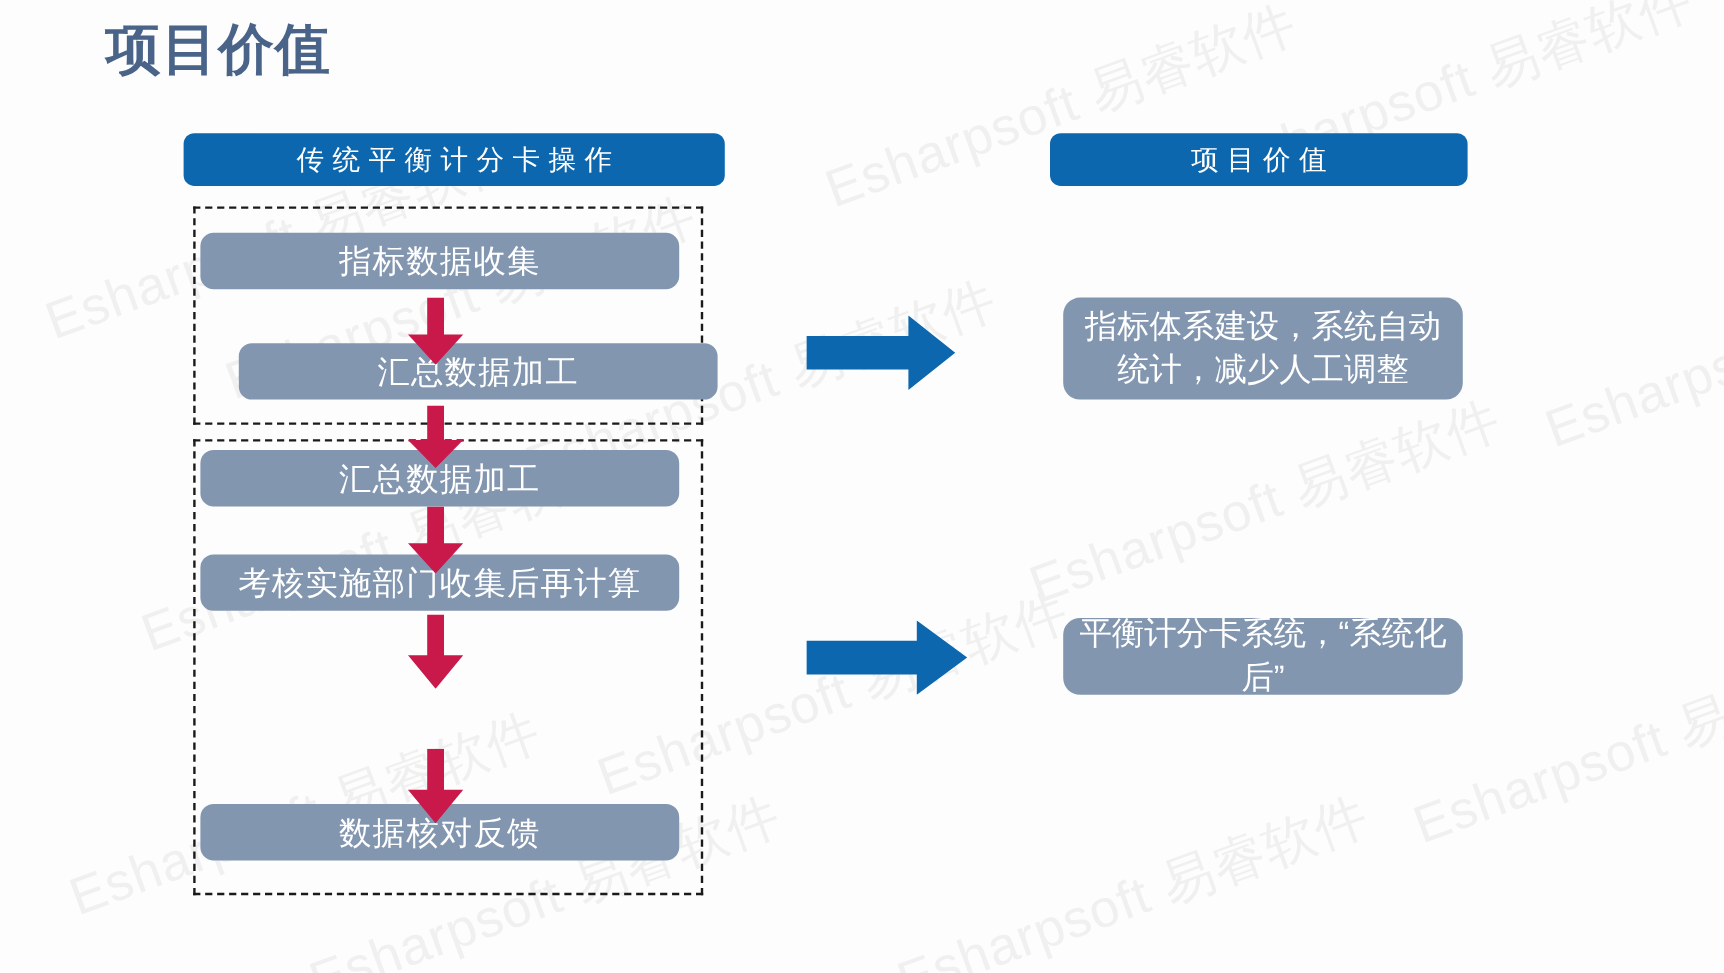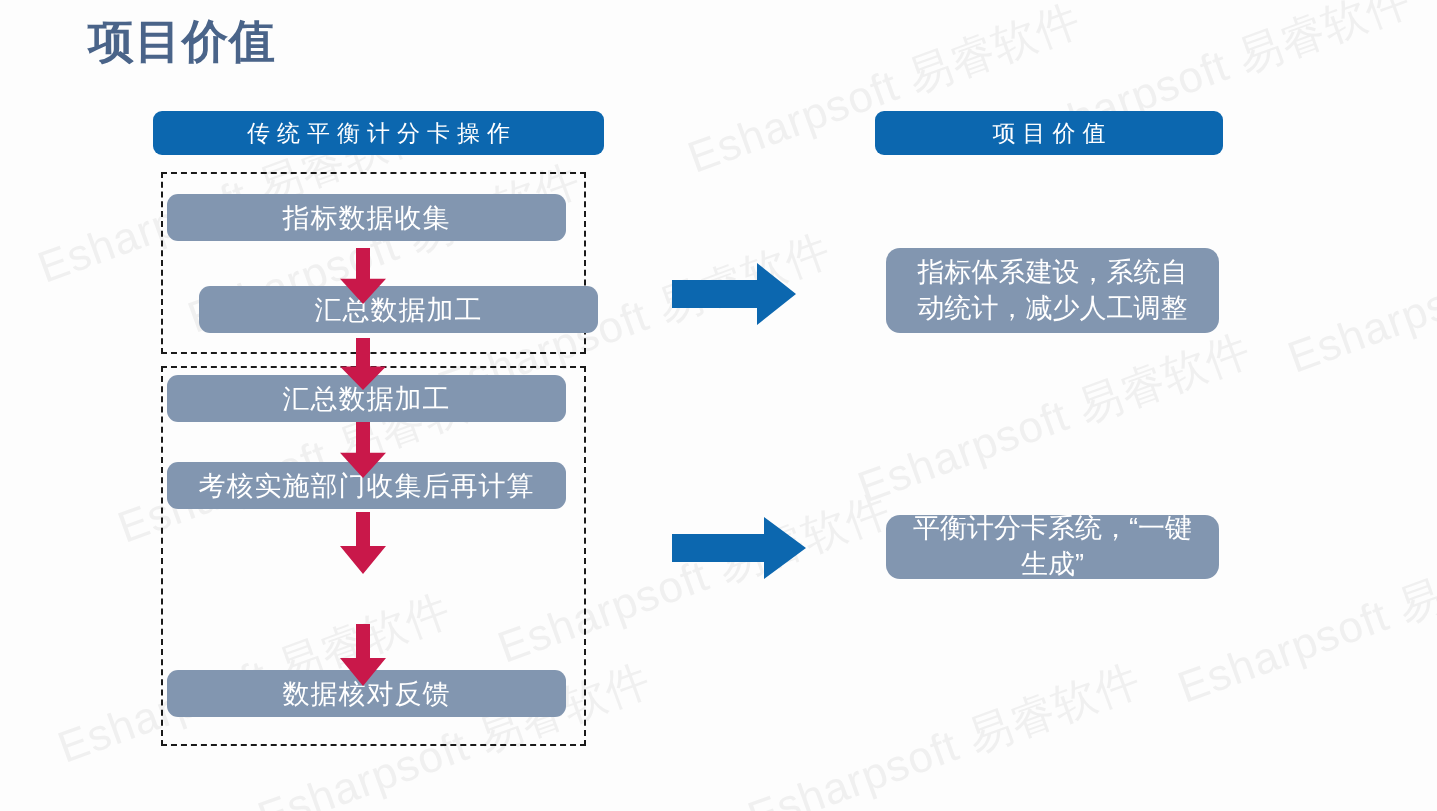--- a/index.html
+++ b/index.html
@@ -130,21 +130,21 @@
     position: absolute;
     background: #8296b0;
     color: #ffffff;
     border-radius: 14px;
     display: flex;
     align-items: center;
     justify-content: center;
     text-align: center;
     font-size: 27px;
     line-height: 1.32;
-    padding: 6px 26px;
+    padding: 6px 13px;
     box-sizing: border-box;
     z-index: 4;
   }
   #result-1 { left: 886px; top: 248px; width: 333px; height: 85px; }
   #result-2 { left: 886px; top: 515px; width: 333px; height: 64px; }
 </style>
 </head>
 <body>
 
 <div id="slide">
@@ -210,15 +210,15 @@
       <path d="M0 17 H85 V0 L124 31 L85 62 V45 H0 Z" fill="#0c67af"></path>
     </svg>
   </div>
   <div class="block-arrow" id="blk-arrow-2">
     <svg viewBox="0 0 134 62" preserveAspectRatio="none" xmlns="http://www.w3.org/2000/svg">
       <path d="M0 17 H92 V0 L134 31 L92 62 V45 H0 Z" fill="#0c67af"></path>
     </svg>
   </div>
 
   <div class="result-box" id="result-1">指标体系建设，系统自动统计，减少人工调整</div>
-  <div class="result-box" id="result-2">平衡计分卡系统，“一键生成”</div>
+  <div class="result-box" id="result-2">平衡计分卡系统，“系统化后”</div>
 
 </div>
 
 </body></html>

